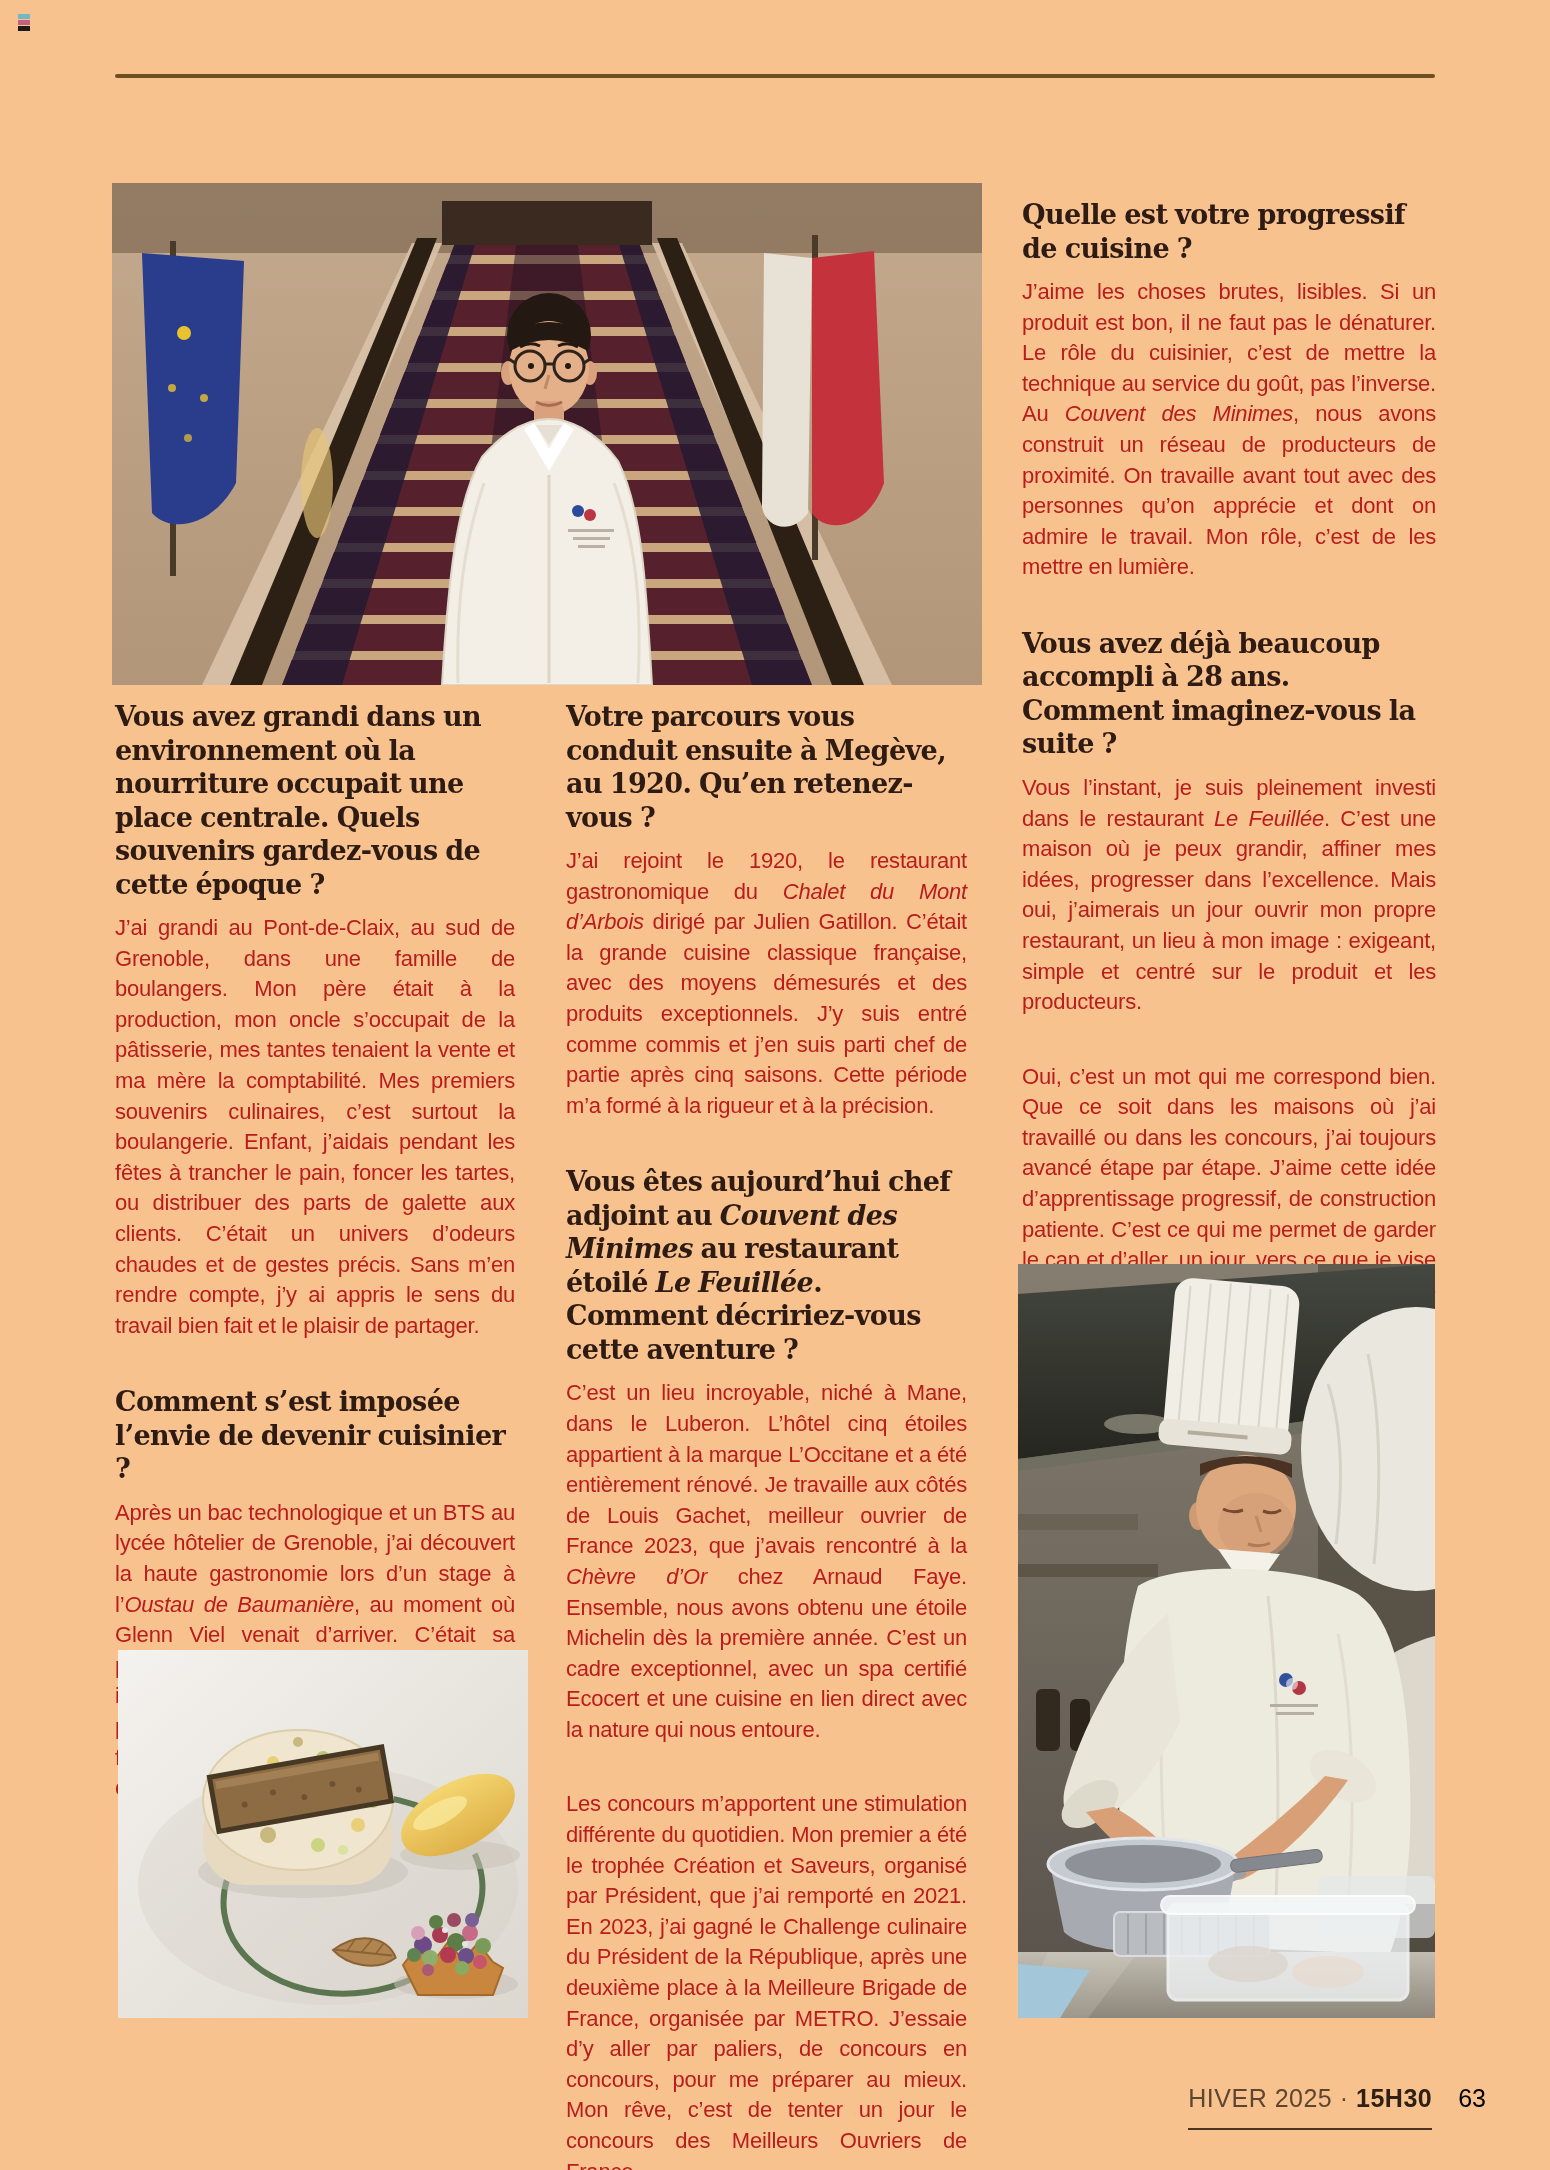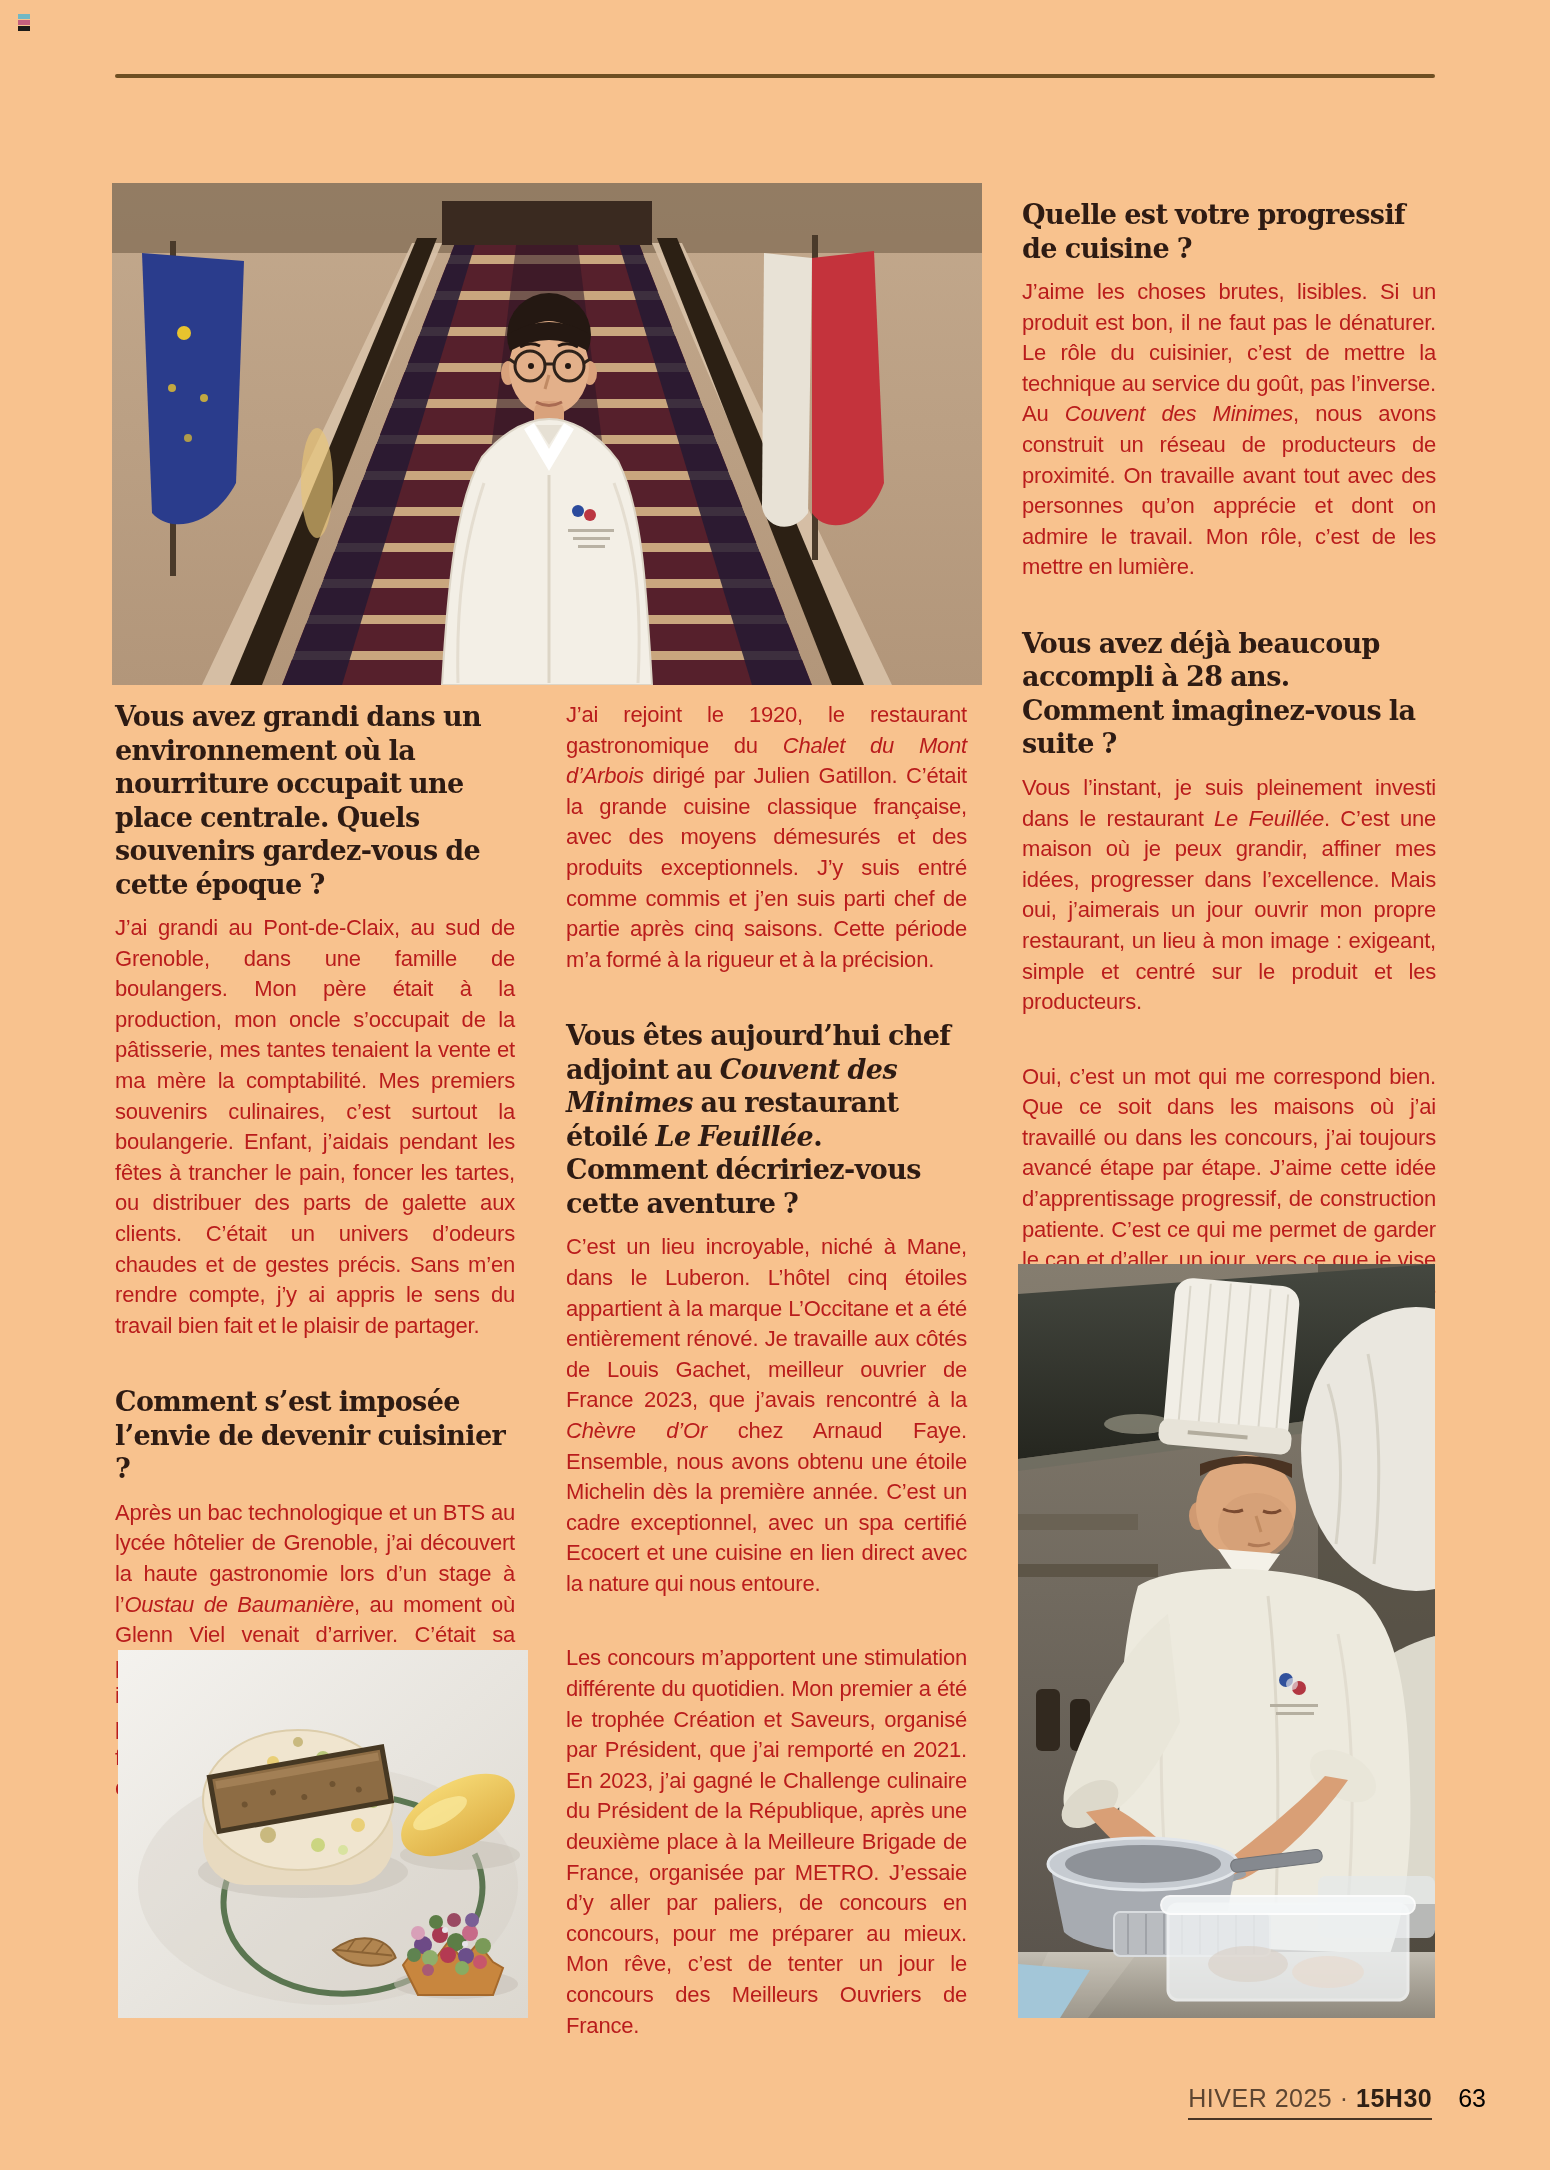--- a/index.html
+++ b/index.html
@@ -39,21 +39,21 @@
     font-size:22px;line-height:30.6px;color:#b91c1c;margin:0;
     text-align:justify;letter-spacing:-0.2px;word-spacing:-0.5px;
   }
   .it{font-style:italic;}
   
   .footer{
     position:absolute;top:2084px;right:64px;
     display:flex;align-items:baseline;gap:26px;
     font-size:25px;color:#5d4531;
   }
-  .issue{border-bottom:2.5px solid #4a3524;padding-bottom:5px;letter-spacing:.5px;white-space:nowrap;text-align:right;}
+  .issue{border-bottom:2.5px solid #4a3524;padding-bottom:15px;letter-spacing:.5px;white-space:nowrap;text-align:right;}
   .issue b{color:#2f2015;font-weight:700;}
   .pagenum{color:#000000;}
 </style>
 </head>
 <body>
 
 <div class="page">
 
   <div class="reg-mark">
     <i class="c1"></i>
@@ -146,20 +146,21 @@
       <p class="a"><span>J’ai grandi au Pont-de-Claix, au sud de Grenoble, dans une famille de boulangers. Mon père était à la production, mon oncle s’occupait de la pâtisserie, mes tantes tenaient la vente et ma mère la comptabilité. Mes premiers souvenirs culinaires, c’est surtout la boulangerie. Enfant, j’aidais pendant les fêtes à trancher le pain, foncer les tartes, ou distribuer des parts de galette aux clients. C’était un univers d’odeurs chaudes et de gestes précis. Sans m’en rendre compte, j’y ai appris le sens du travail bien fait et le plaisir de partager.</span></p>
     </section>
     <section class="qa">
       <h3 class="q"><span>Comment s’est imposée l’envie de devenir cuisinier ?</span></h3>
       <p class="a"><span>Après un bac technologique et un BTS au lycée hôtelier de Grenoble, j’ai découvert la haute gastronomie lors d’un stage à l’</span><span class="it">Oustau de Baumanière</span><span>, au moment où Glenn Viel venait d’arriver. C’était sa première saison, il y avait une énergie incroyable. Cette expérience m’a profondément marqué. J’y ai compris la force du collectif et la beauté d’une cuisine qui va droit au but, sans fioritures.</span></p>
     </section>
   </div>
 
   <div class="col col-2">
     <section class="qa">
+      <h3 class="q"><span>Votre parcours vous conduit ensuite à Megève, au 1920. Qu’en retenez-vous ?</span></h3>
       <p class="a"><span>J’ai rejoint le 1920, le restaurant gastronomique du </span><span class="it">Chalet du Mont d’Arbois</span><span> dirigé par Julien Gatillon. C’était la grande cuisine classique française, avec des moyens démesurés et des produits exceptionnels. J’y suis entré comme commis et j’en suis parti chef de partie après cinq saisons. Cette période m’a formé à la rigueur et à la précision.</span></p>
     </section>
     <section class="qa">
       <h3 class="q"><span>Vous êtes aujourd’hui chef adjoint au </span><span class="it">Couvent des Minimes</span><span> au restaurant étoilé </span><span class="it">Le Feuillée</span><span>. Comment décririez-vous cette aventure ?</span></h3>
       <p class="a"><span>C’est un lieu incroyable, niché à Mane, dans le Luberon. L’hôtel cinq étoiles appartient à la marque L’Occitane et a été entièrement rénové. Je travaille aux côtés de Louis Gachet, meilleur ouvrier de France 2023, que j’avais rencontré à la </span><span class="it">Chèvre d’Or</span><span> chez Arnaud Faye. Ensemble, nous avons obtenu une étoile Michelin dès la première année. C’est un cadre exceptionnel, avec un spa certifié Ecocert et une cuisine en lien direct avec la nature qui nous entoure.</span></p>
     </section>
     <section class="qa">
       <p class="a"><span>Les concours m’apportent une stimulation différente du quotidien. Mon premier a été le trophée Création et Saveurs, organisé par Président, que j’ai remporté en 2021. En 2023, j’ai gagné le Challenge culinaire du Président de la République, après une deuxième place à la Meilleure Brigade de France, organisée par METRO. J’essaie d’y aller par paliers, de concours en concours, pour me préparer au mieux. Mon rêve, c’est de tenter un jour le concours des Meilleurs Ouvriers de France.</span></p>
     </section>
   </div>

